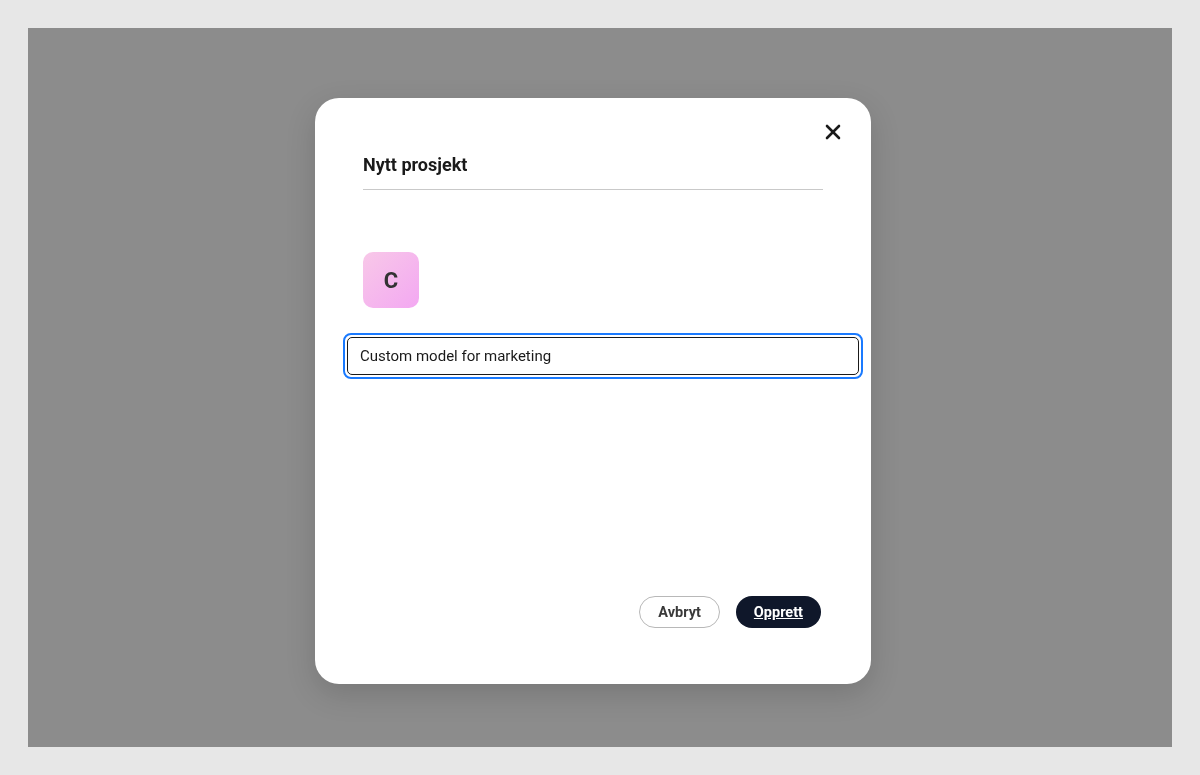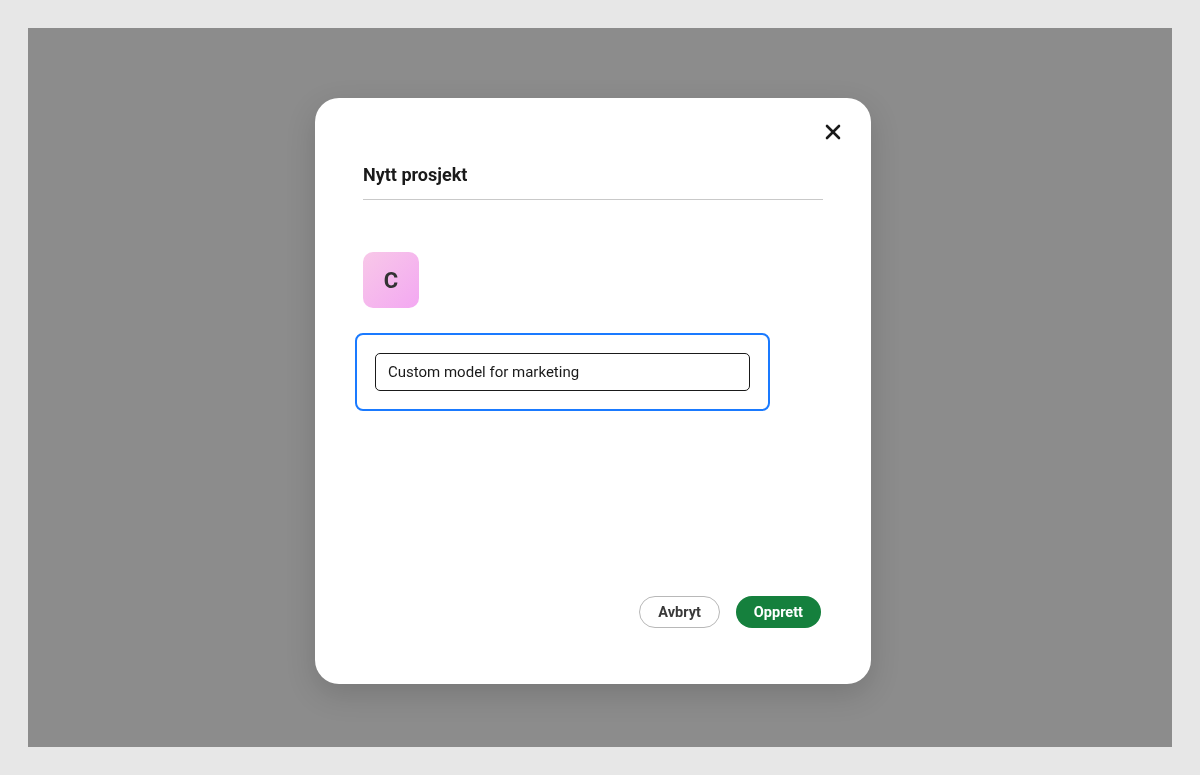--- a/index.html
+++ b/index.html
@@ -63,21 +63,20 @@
     top: 56px;
     width: 460px;
     border-bottom: 1px solid #c9c9c9;
     padding-bottom: 14px;
   }
 
   .modal-title {
     font-size: 18px;
     font-weight: 700;
     color: #1a1a1a;
-    margin-top: 10px;
   }
 
   .project-icon {
     position: absolute;
     left: 48px;
     top: 154px;
     width: 56px;
     height: 56px;
     border-radius: 10px;
     background: linear-gradient(135deg, #f8c8e8 0%, #f3a8f2 100%);
@@ -88,26 +87,26 @@
 
   .project-icon-letter {
     font-size: 22px;
     font-weight: 700;
     color: #333333;
     text-transform: none;
   }
 
   .input-wrapper {
     position: absolute;
-    left: 40px;
+    left: 28px;
     top: 235px;
-    width: 415px;
+    width: 520px;
     border: 2px solid #1a7aff;
     border-radius: 8px;
-    padding: 18px;
+    padding: 2px;
   }
 
   .name-input {
     width: 100%;
     height: 38px;
     border: 1px solid #1a1a1a;
     border-radius: 5px;
     padding: 0 12px;
     font-size: 15px;
     color: #1a1a1a;
@@ -140,22 +139,23 @@
     margin-top: 10px;
   }
 
   .btn-secondary {
     background: #ffffff;
     color: #3a3a3a;
     border: 1.5px solid #b8b8b8;
   }
 
   .btn-primary {
-    background: #15803d;
+    background: #0f172a;
     color: #ffffff;
+    text-decoration: underline;
   }
 </style>
 </head>
 <body>
 
 <div class="backdrop"></div>
 
 <div class="modal">
 
   <div class="close-btn">

